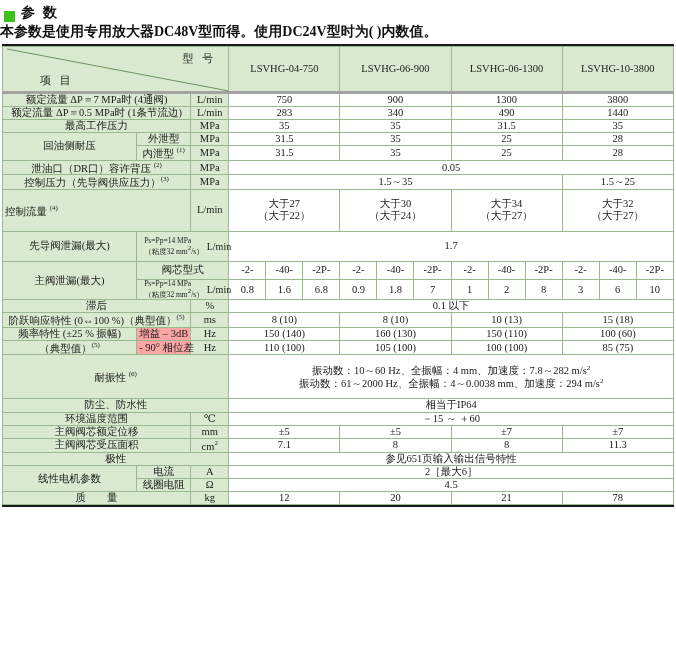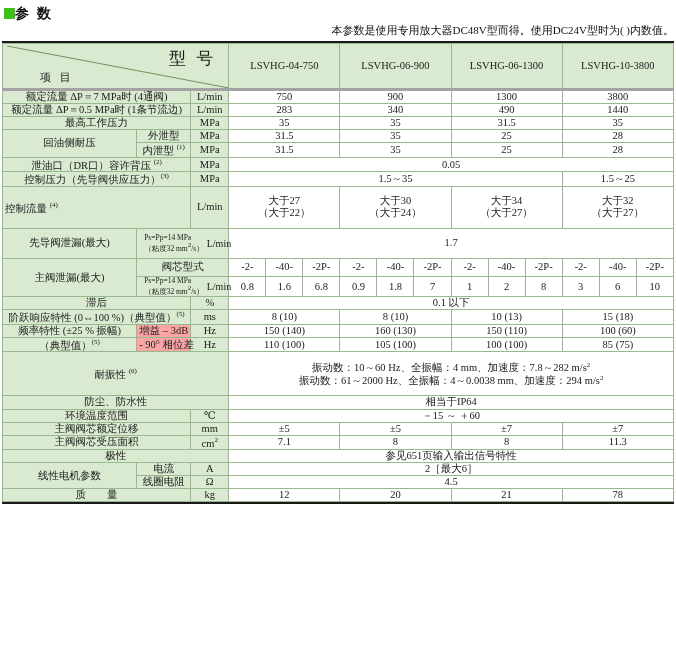--- a/index.html
+++ b/index.html
@@ -10,42 +10,43 @@
     font-family: "Liberation Serif", "DejaVu Serif", serif;
   }
   #page {
     position: relative;
     width: 676px; height: 646px;
     overflow: hidden;
   }
   
   .title-row {
     display: flex;
-    align-items: center;
+    align-items: flex-end;
+    gap: 6px;
     padding: 5px 0 0 4px;
     height: 22px;
   }
   .title-marker {
     width: 11px; height: 11px;
     background: #3cc11b;
     display: inline-block;
   }
   .title-text {
     font-family: "Liberation Sans", "DejaVu Sans", sans-serif;
     font-weight: bold;
     font-size: 14px;
     letter-spacing: 2px;
     color: #111;
   }
   .subtitle {
-    text-align: right;
-    font-size: 11px;
+    font-size: 14px;
     color: #111;
     padding: 1px 2px 3px 0;
     letter-spacing: 0px;
+    font-weight: bold;
   }
   
   table.spec {
     border-collapse: collapse;
     width: 672px;
     margin-left: 2px;
     table-layout: fixed;
   }
   table.spec td {
     border: 1px solid #9ab88f;
@@ -102,21 +103,21 @@
     position: relative;
     background: #d9ead0;
     padding: 0;
     height: 46px;
   }
   .corner-inner { position: relative; width: 100%; height: 100%; }
   .corner-svg { position: absolute; left: 0; top: 0; }
   .corner-model {
     position: absolute;
     right: 10px; top: 5px;
-    font-size: 17px; letter-spacing: 3px;
+    font-size: 11px; letter-spacing: 3px;
   }
   .corner-item {
     position: absolute;
     left: 7px; bottom: 4px;
     font-size: 11px; letter-spacing: 3px; margin-left: 28px;
   }
   
   .tiny { font-size: 7.5px; line-height: 1.12; display: block; }
   .tiny-wrap {
     display: flex; align-items: center; justify-content: flex-start;

